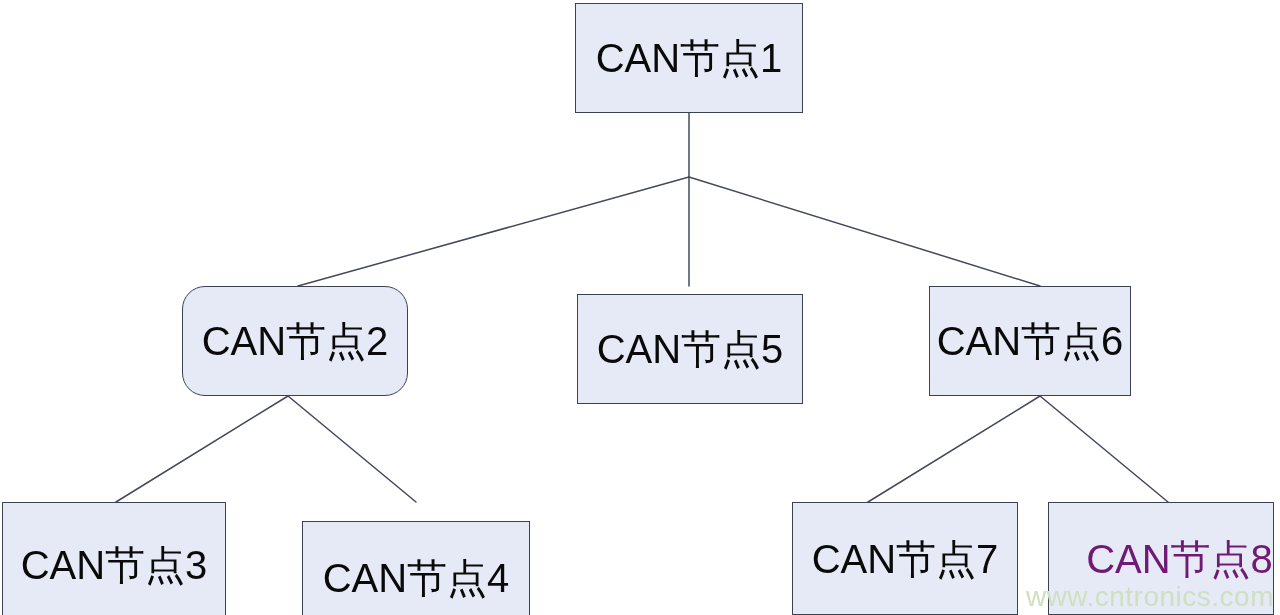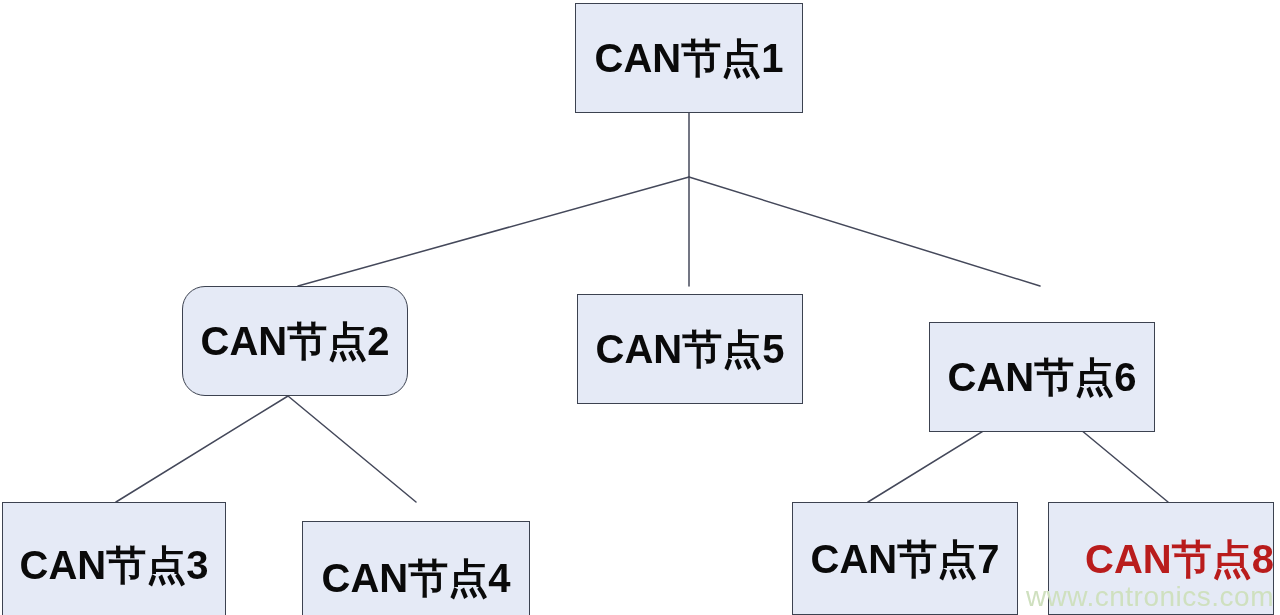--- a/index.html
+++ b/index.html
@@ -30,21 +30,21 @@
     box-sizing: border-box;
     background: #e5eaf6;
     border: 1.6px solid #3c4250;
     display: flex;
     align-items: center;
     justify-content: center;
     z-index: 2;
   }
   .node-label {
     font-family: "Liberation Sans", "DejaVu Sans", sans-serif;
-    font-weight: bold;
+    font-weight: normal;
     font-size: 40px;
     line-height: 1;
     color: #0a0a0a;
     letter-spacing: 0px;
     white-space: nowrap;
   }
   #watermark {
     position: absolute;
     right: 6px;
     bottom: 2px;
@@ -79,35 +79,35 @@
   </div>
 
   <div class="node-box" style="left: 182px; top: 286px; width: 226px; height: 110px; background: rgb(229, 234, 246); border-color: rgb(60, 66, 80); border-radius: 23px;">
     <span class="node-label" style="color: rgb(10, 10, 10);">CAN节点2</span>
   </div>
 
   <div class="node-box" style="left: 577px; top: 286px; width: 226px; height: 110px; background: rgb(229, 234, 246); border-color: rgb(60, 66, 80); margin-top: 8px;">
     <span class="node-label" style="color: rgb(10, 10, 10);">CAN节点5</span>
   </div>
 
-  <div class="node-box" style="left: 929px; top: 286px; width: 226px; height: 110px; background: rgb(229, 234, 246); border-color: rgb(60, 66, 80); margin-top: 36px;">
+  <div class="node-box" style="left: 929px; top: 286px; width: 202px; height: 110px; background: rgb(229, 234, 246); border-color: rgb(60, 66, 80);">
     <span class="node-label" style="color: rgb(10, 10, 10);">CAN节点6</span>
   </div>
 
   <div class="node-box" style="left: 2px; top: 502px; width: 224px; height: 126px; background: rgb(229, 234, 246); border-color: rgb(60, 66, 80);">
     <span class="node-label" style="color: rgb(10, 10, 10);">CAN节点3</span>
   </div>
 
   <div class="node-box" style="left: 302px; top: 502px; width: 228px; height: 113px; background: rgb(229, 234, 246); border-color: rgb(60, 66, 80); margin-top: 19px;">
     <span class="node-label" style="color: rgb(10, 10, 10);">CAN节点4</span>
   </div>
 
   <div class="node-box" style="left: 750px; top: 502px; width: 226px; height: 113px; background: rgb(229, 234, 246); border-color: rgb(60, 66, 80); margin-left: 42px;">
     <span class="node-label" style="color: rgb(10, 10, 10);">CAN节点7</span>
   </div>
 
   <div class="node-box" style="left: 1048px; top: 502px; width: 226px; height: 113px; background: rgb(229, 234, 246); border-color: rgb(60, 66, 80);">
-    <span class="node-label" style="color: #b91c1c; margin-left: 37px;">CAN节点8</span>
+    <span class="node-label" style="color: #701a75; margin-left: 37px;">CAN节点8</span>
   </div>
 
   <div id="watermark" style="color: rgb(207, 224, 191);">www.cntronics.com</div>
 
 </div>
 
 </body></html>

